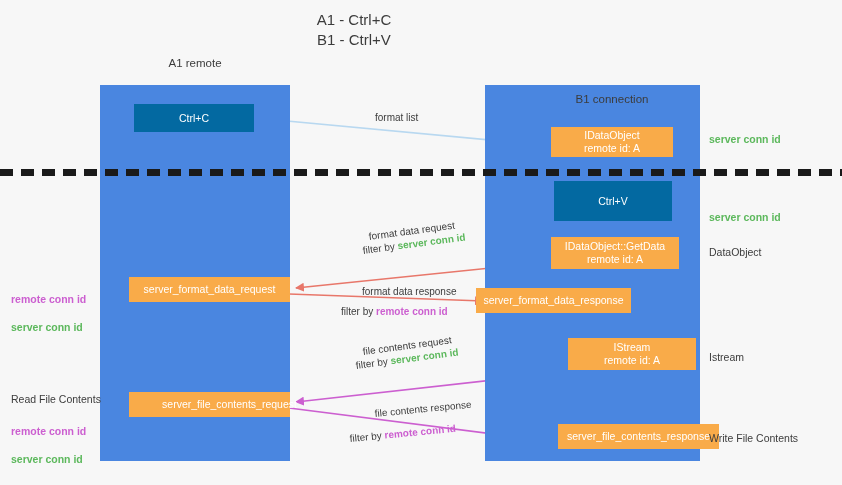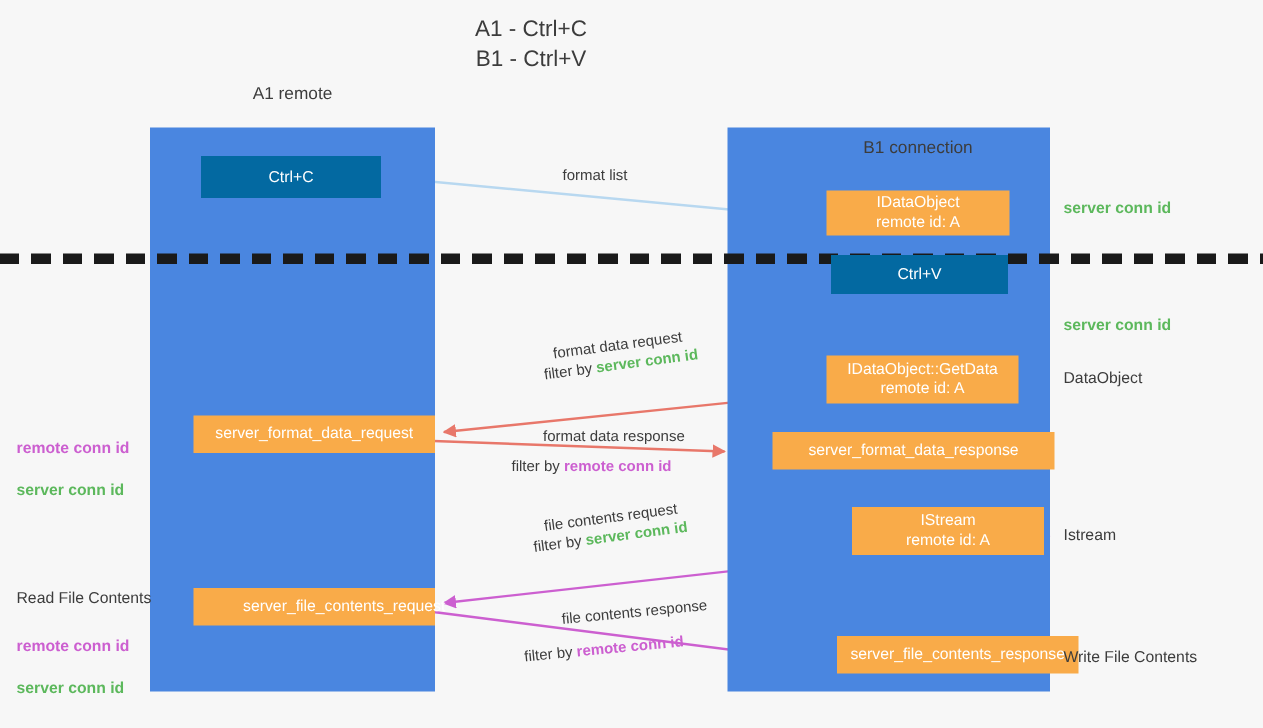--- a/index.html
+++ b/index.html
@@ -75,26 +75,26 @@
     display: flex;
     flex-direction: column;
     align-items: center;
     justify-content: center;
     white-space: pre;
   }
   .node.green  { background: #0369a1; }
   .node.orange { background: #f9ab49; }
 
   #n-ctrlc   { left: 134px; top: 104px; width: 120px; height: 28px; }
-  #n-ctrlv   { left: 554px; top: 170px; width: 118px; height: 26px; }
+  #n-ctrlv   { left: 554px; top: 181px; width: 118px; height: 40px; }
   #n-idataobject { left: 551px; top: 127px; width: 122px; height: 30px; }
   #n-getdata { left: 551px; top: 237px; width: 128px; height: 32px; }
   #n-istream { left: 568px; top: 338px; width: 128px; height: 32px; }
   #n-sfdreq  { left: 129px; top: 277px; width: 161px; height: 25px; }
-  #n-sfdres  { left: 515px; top: 288px; width: 188px; height: 25px; }
+  #n-sfdres  { left: 476px; top: 288px; width: 155px; height: 25px; }
   #n-sfcreq  { left: 129px; top: 392px; width: 161px; height: 25px; padding-left: 40px; }
   #n-sfcres  { left: 523px; top: 424px; width: 161px; height: 25px; margin-left: 35px; }
 
   
   .edge-label {
     font-size: 10px;
     line-height: 14px;
     color: #3c3c3c;
     white-space: nowrap;
   }

